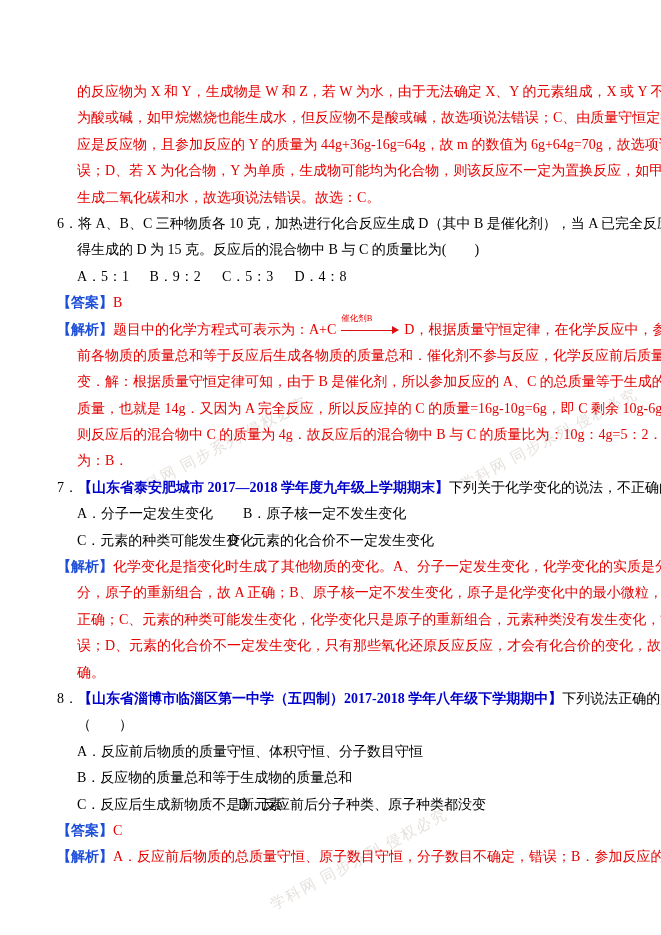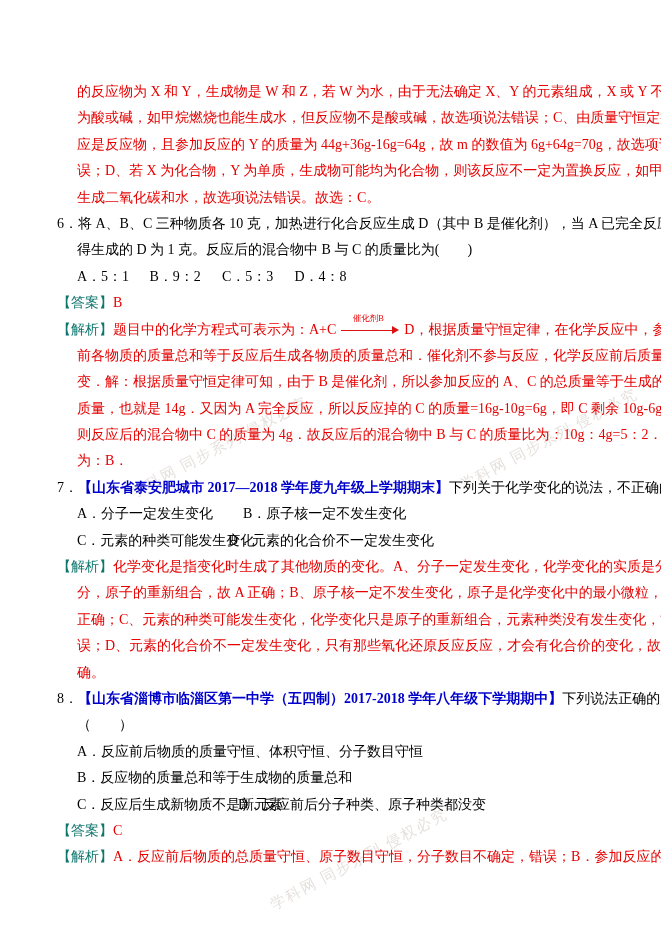--- a/index.html
+++ b/index.html
@@ -7,32 +7,32 @@
   .page{
     position:relative; width:661px; height:935px; background:#ffffff;
     font-family:"Liberation Serif","DejaVu Serif",serif;
     font-size:14px; color:#000; overflow:hidden;
   }
   .content{ position:absolute; left:57px; top:79px; width:590px; }
   .ln{ height:26.4px; line-height:26.4px; white-space:nowrap; }
   .ind{ padding-left:20px; }
   .red{ color:#e60000; }
   .bold{ font-weight:400; }
-  .lbl{ color:#0f766e; font-weight:400; }
+  .lbl{ color:#1d4ed8; font-weight:700; }
   .blue{ color:#0000cc; font-weight:700;text-align:right; }
   .blk{ color:#000; }
   
   .q6opts span{ display:inline-block; width:69px; }
   
   .optw1{ display:inline-block; width:166px; }
   .optw2{ display:inline-block; width:151px; }
   .optw3{ display:inline-block; width:161px; }
   
   .rxn{ position:relative; display:inline-block; width:58px; height:14px; margin:0 5px; vertical-align:-1px; }
-  .rxn .cond{ position:absolute; left:0; right:4px; top:-7px; text-align:center; font-size:8.5px; line-height:9px; color:#e60000; white-space:nowrap; }
+  .rxn .cond{ position:absolute; left:0; right:4px; top:-7px; font-size:8.5px; line-height:9px; color:#e60000; white-space:nowrap; }
   .rxn .shaft{ position:absolute; left:0; right:3px; top:9px; border-top:1.3px solid #dd1111; }
   .rxn .head{ position:absolute; right:0; top:5px; width:0; height:0; border-left:7px solid #dd1111; border-top:4.5px solid transparent; border-bottom:4.5px solid transparent; }
   
   .wm{ position:absolute; color:rgba(186,174,162,0.38); font-size:15px; letter-spacing:2px;
        transform:rotate(-28deg); white-space:nowrap; pointer-events:none; }
   .wm1{ left:120px; top:438px; }
   .wm2{ left:450px; top:430px; }
   .wm3{ left:260px; top:850px; }
 </style>
 </head>
@@ -48,21 +48,21 @@
 
     <div class="ln ind red">的反应物为 X 和 Y，生成物是 W 和 Z，若 W 为水，由于无法确定 X、Y 的元素组成，X 或 Y 不一定</div>
     <div class="ln ind red">为酸或碱，如甲烷燃烧也能生成水，但反应物不是酸或碱，故选项说法错误；C、由质量守恒定律，Y</div>
     <div class="ln ind red">应是反应物，且参加反应的 Y 的质量为 44g+36g-16g=64g，故 m 的数值为 6g+64g=70g，故选项说法错</div>
     <div class="ln ind red">误；D、若 X 为化合物，Y 为单质，生成物可能均为化合物，则该反应不一定为置换反应，如甲烷燃烧</div>
     <div class="ln ind red">生成二氧化碳和水，故选项说法错误。故选：C。</div>
 
     <div class="ln blk">
       <span>6．</span><span>将 A、B、C 三种物质各 10 克，加热进行化合反应生成 D（其中 B 是催化剂），当 A 已完全反应后，测</span>
     </div>
-    <div class="ln ind blk">得生成的 D 为 1 克。反应后的混合物中 B 与 C 的质量比为(　　)</div>
+    <div class="ln ind blk">得生成的 D 为 15 克。反应后的混合物中 B 与 C 的质量比为(　　)</div>
     <div class="ln ind blk q6opts">
       <span>A．5：1</span>
       <span>B．9：2</span>
       <span>C．5：3</span>
       <span>D．4：8</span>
     </div>
     <div class="ln">
       <span class="lbl">【答案】</span><span class="red">B</span>
     </div>
     <div class="ln">

